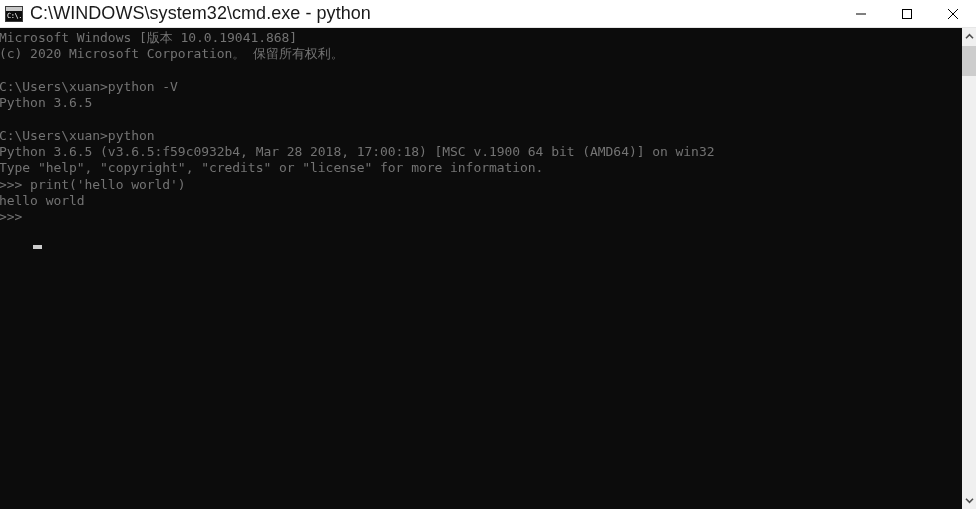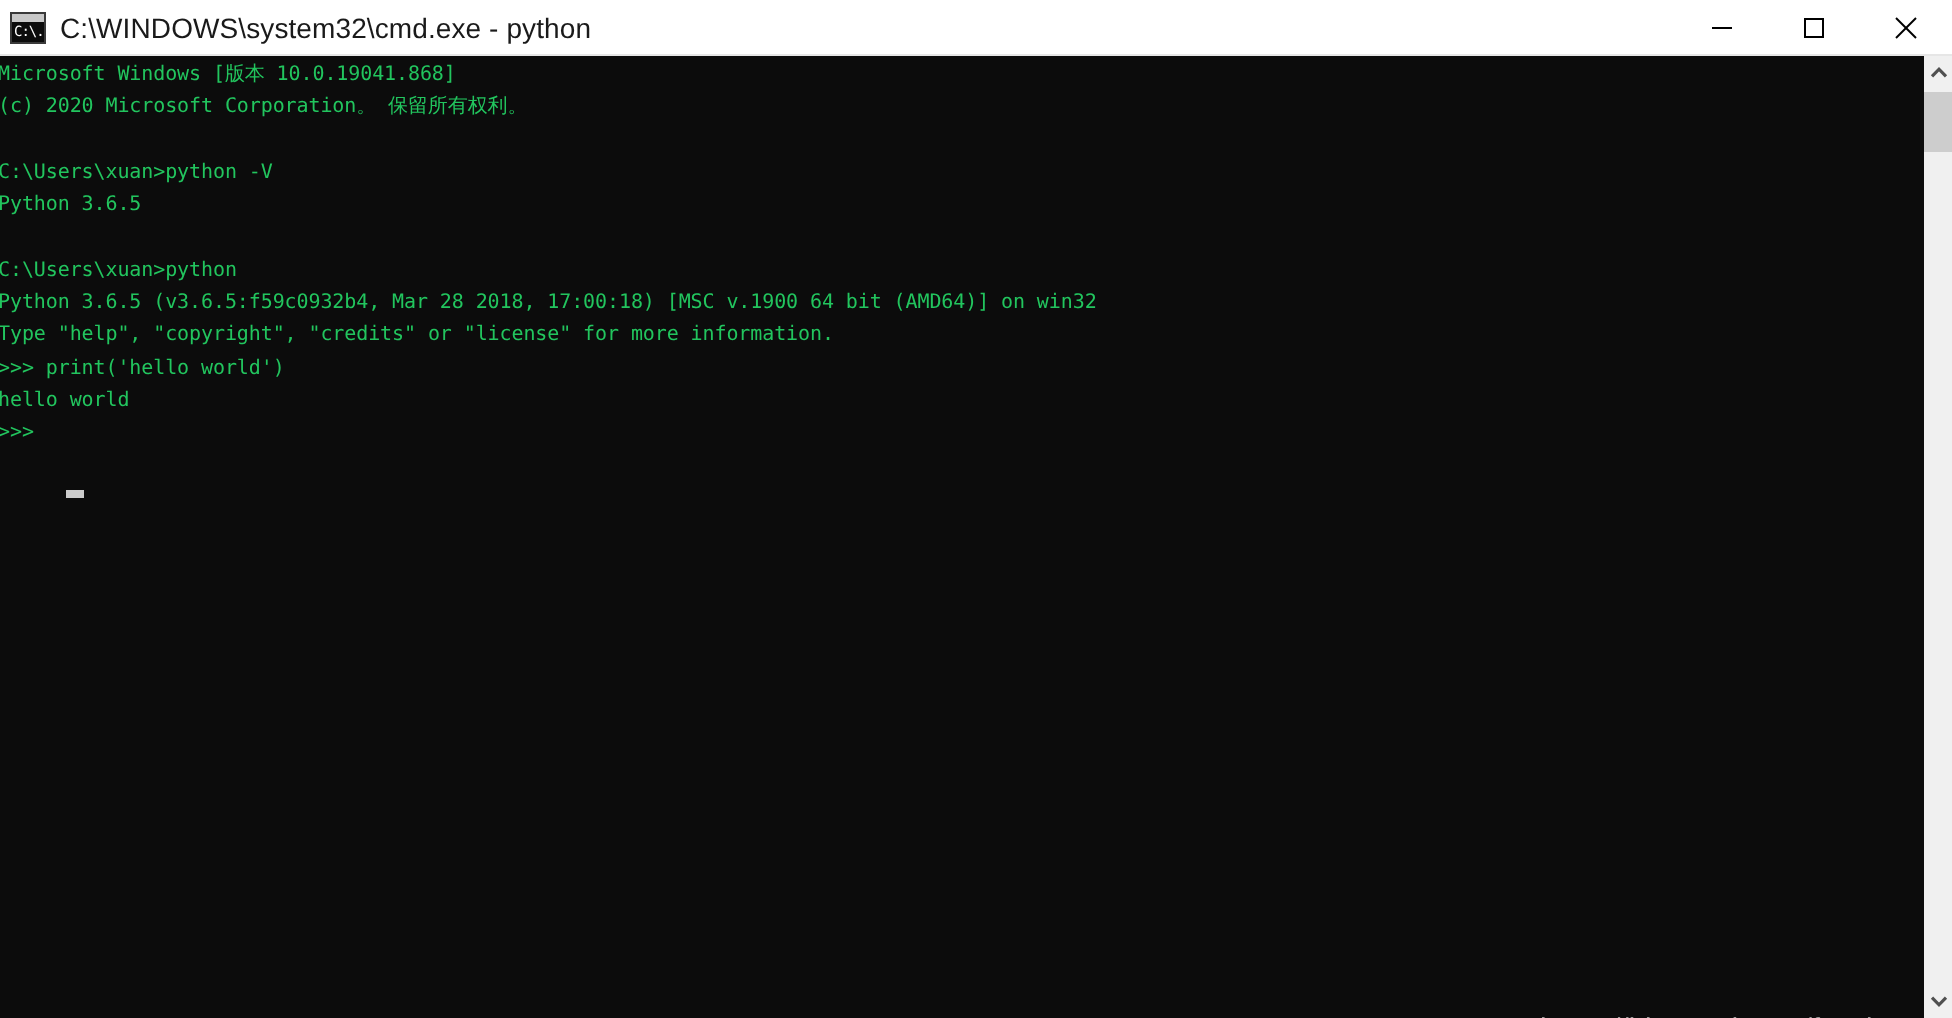--- a/index.html
+++ b/index.html
@@ -61,21 +61,21 @@
     left: 2px; top: 5px;
     width: 14px;
     height: 10px;
     color: #ffffff;
     font-family: "DejaVu Sans Mono", monospace;
     font-size: 7px;
     line-height: 10px;
     letter-spacing: -0.5px;
   }
   #title-text {
-    font-size: 14px;
+    font-size: 18px;
     color: #1a1a1a;
     white-space: nowrap;
     letter-spacing: 0.05px;
   }
   #window-controls {
     position: absolute;
     right: 0; top: 0;
     height: 28px;
     display: flex;
   }
@@ -98,23 +98,23 @@
     background: #0c0c0c;
     overflow: hidden;
   }
   #console-text {
     position: absolute;
     left: -1px;
     top: 2px;
     margin: 0;
     padding: 0;
     font-family: "DejaVu Sans Mono", "Liberation Mono", monospace;
-    font-size: 10px;
+    font-size: 13px;
     line-height: 16.3px;
-    color: #22c55e;
+    color: #737373;
     white-space: pre;
     letter-spacing: -0.05px;
   }
   .cursor {
     position: absolute;
     left: 33px;
     top: 217px;
     width: 9px;
     height: 4px;
     background: #cccccc;

